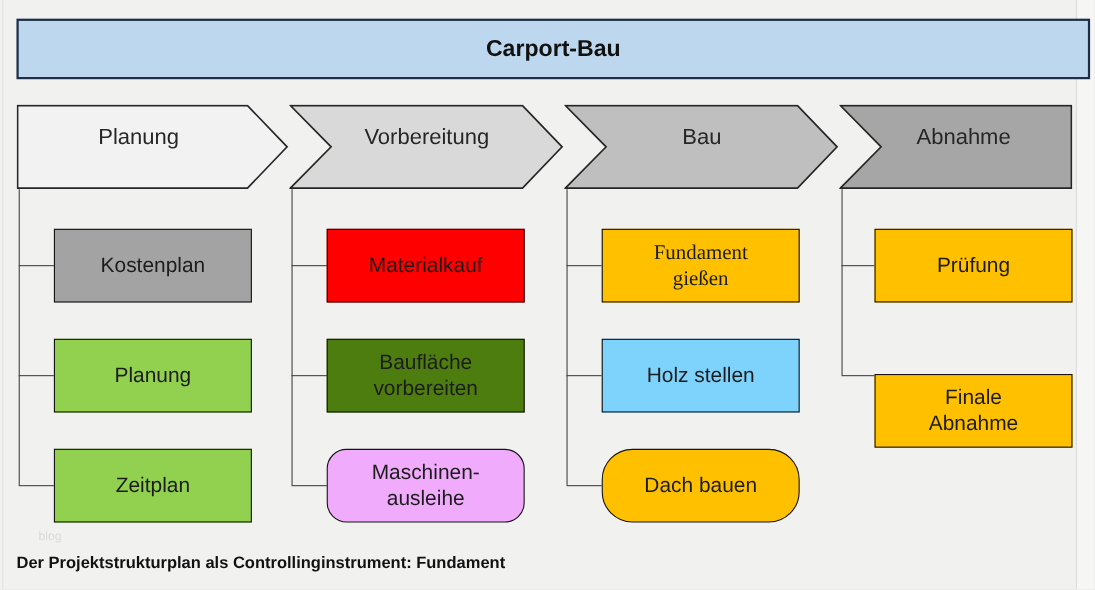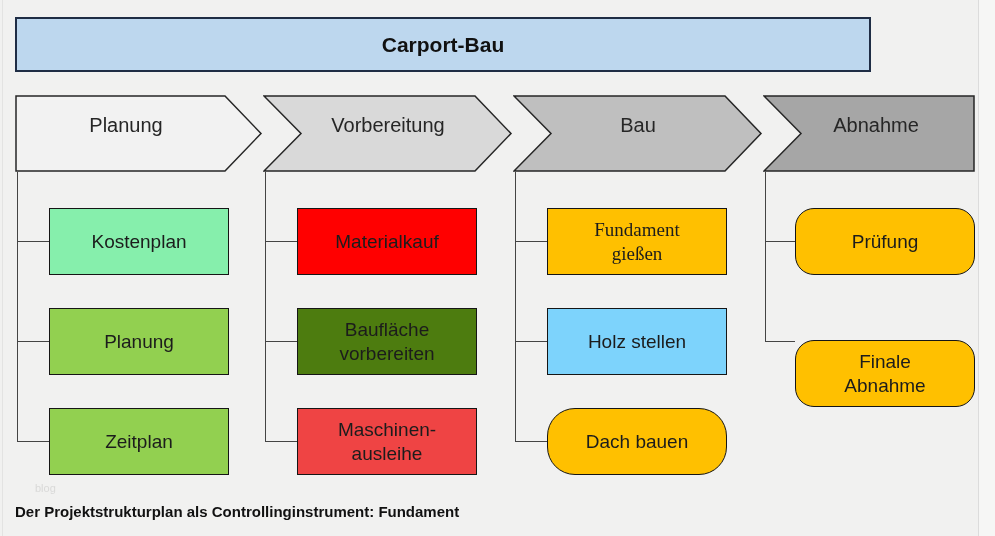--- a/index.html
+++ b/index.html
@@ -7,21 +7,21 @@
     position:relative;width:995px;height:536px;overflow:hidden;
     background:#f1f1f0;
     font-family:"Liberation Sans",sans-serif;
     color:#262626;
   }
   .right-strip{position:absolute;left:978px;top:0;width:17px;height:536px;
     background:#f6f6f5;border-left:1px solid #dcdcdc;}
   .left-edge{position:absolute;left:2px;top:0;width:1px;height:536px;background:#e3e3e2;}
 
   .title-bar{
-    position:absolute;left:15px;top:17px;width:856px;height:55px;box-sizing:border-box;
+    position:absolute;left:15px;top:17px;width:976px;height:55px;box-sizing:border-box;
     border:2px solid #1f2d45;display:flex;align-items:center;justify-content:center;
     font-weight:bold;font-size:21px;color:#111;
   }
 
   .arrow{position:absolute;top:95px;height:60px;}
   .arrow svg{position:absolute;left:0;top:0;display:block;}
   .arrow .lbl{
     position:absolute;left:0;top:0;width:100%;height:100%;box-sizing:border-box;
     display:flex;align-items:center;justify-content:center;
     font-size:20px;color:#262626;
@@ -32,21 +32,21 @@
   .vline,.hline{position:absolute;background:#444;}
   .vline{width:1px;}
   .hline{height:1px;}
 
   .task{
     position:absolute;width:180px;height:67px;box-sizing:border-box;
     border:1.5px solid #151515;
     display:flex;align-items:center;justify-content:center;text-align:center;
     font-size:19px;line-height:1.22;white-space:pre-line;color:#1c1c1c;
   }
-  .c1{left:49px;}  .c2{left:297px;} .c3{left:547px;} .c4{left:795px;border-radius:19px;}
+  .c1{left:49px;}  .c2{left:297px;} .c3{left:547px;} .c4{left:795px;}
   .r1{top:208px;}  .r2{top:308px;}  .r3{top:408px;}
 
   .watermark{position:absolute;left:35px;top:482px;font-size:11px;color:#d9d9d8;}
   .caption{position:absolute;left:15px;top:503px;font-weight:bold;font-size:15px;color:#111;}
 </style>
 </head>
 <body>
 
 <div class="stage">
 
@@ -95,38 +95,38 @@
   <div class="hline" style="left: 17px; top: 441px; width: 32px; background-color: rgb(68, 68, 68);"></div>
   <div class="hline" style="left: 265px; top: 241px; width: 32px; background-color: rgb(68, 68, 68);"></div>
   <div class="hline" style="left: 265px; top: 341px; width: 32px; background-color: rgb(68, 68, 68);"></div>
   <div class="hline" style="left: 265px; top: 441px; width: 32px; background-color: rgb(68, 68, 68);"></div>
   <div class="hline" style="left: 515px; top: 241px; width: 32px; background-color: rgb(68, 68, 68);"></div>
   <div class="hline" style="left: 515px; top: 341px; width: 32px; background-color: rgb(68, 68, 68);"></div>
   <div class="hline" style="left: 515px; top: 441px; width: 32px; background-color: rgb(68, 68, 68);"></div>
   <div class="hline" style="left: 765px; top: 241px; width: 30px; background-color: rgb(68, 68, 68);"></div>
   <div class="hline" style="left: 765px; top: 341px; width: 30px; background-color: rgb(68, 68, 68);"></div>
 
-  <div class="task c1 r1" style="background-color: #86efac;">
+  <div class="task c1 r1" style="background-color: #a3a3a3;">
     <span>Kostenplan</span>
   </div>
   <div class="task c1 r2" style="background-color: rgb(146, 208, 80);">
     <span>Planung</span>
   </div>
   <div class="task c1 r3" style="background-color: rgb(146, 208, 80);">
     <span>Zeitplan</span>
   </div>
 
   <div class="task c2 r1" style="background-color: rgb(255, 0, 0);">
     <span>Materialkauf</span>
   </div>
   <div class="task c2 r2" style="background-color: #4d7c0f;">
     <span>Baufläche
 vorbereiten</span>
   </div>
-  <div class="task c2 r3" style="background-color: #ef4444;">
+  <div class="task c2 r3" style="background-color: #f0abfc; border-radius: 18px;">
     <span>Maschinen-
 ausleihe</span>
   </div>
 
   <div class="task c3 r1" style="background-color: rgb(255, 192, 0); font-family: Liberation Serif, serif;">
     <span>Fundament
 gießen</span>
   </div>
   <div class="task c3 r2" style="background-color: #7dd3fc;">
     <span>Holz stellen</span>

